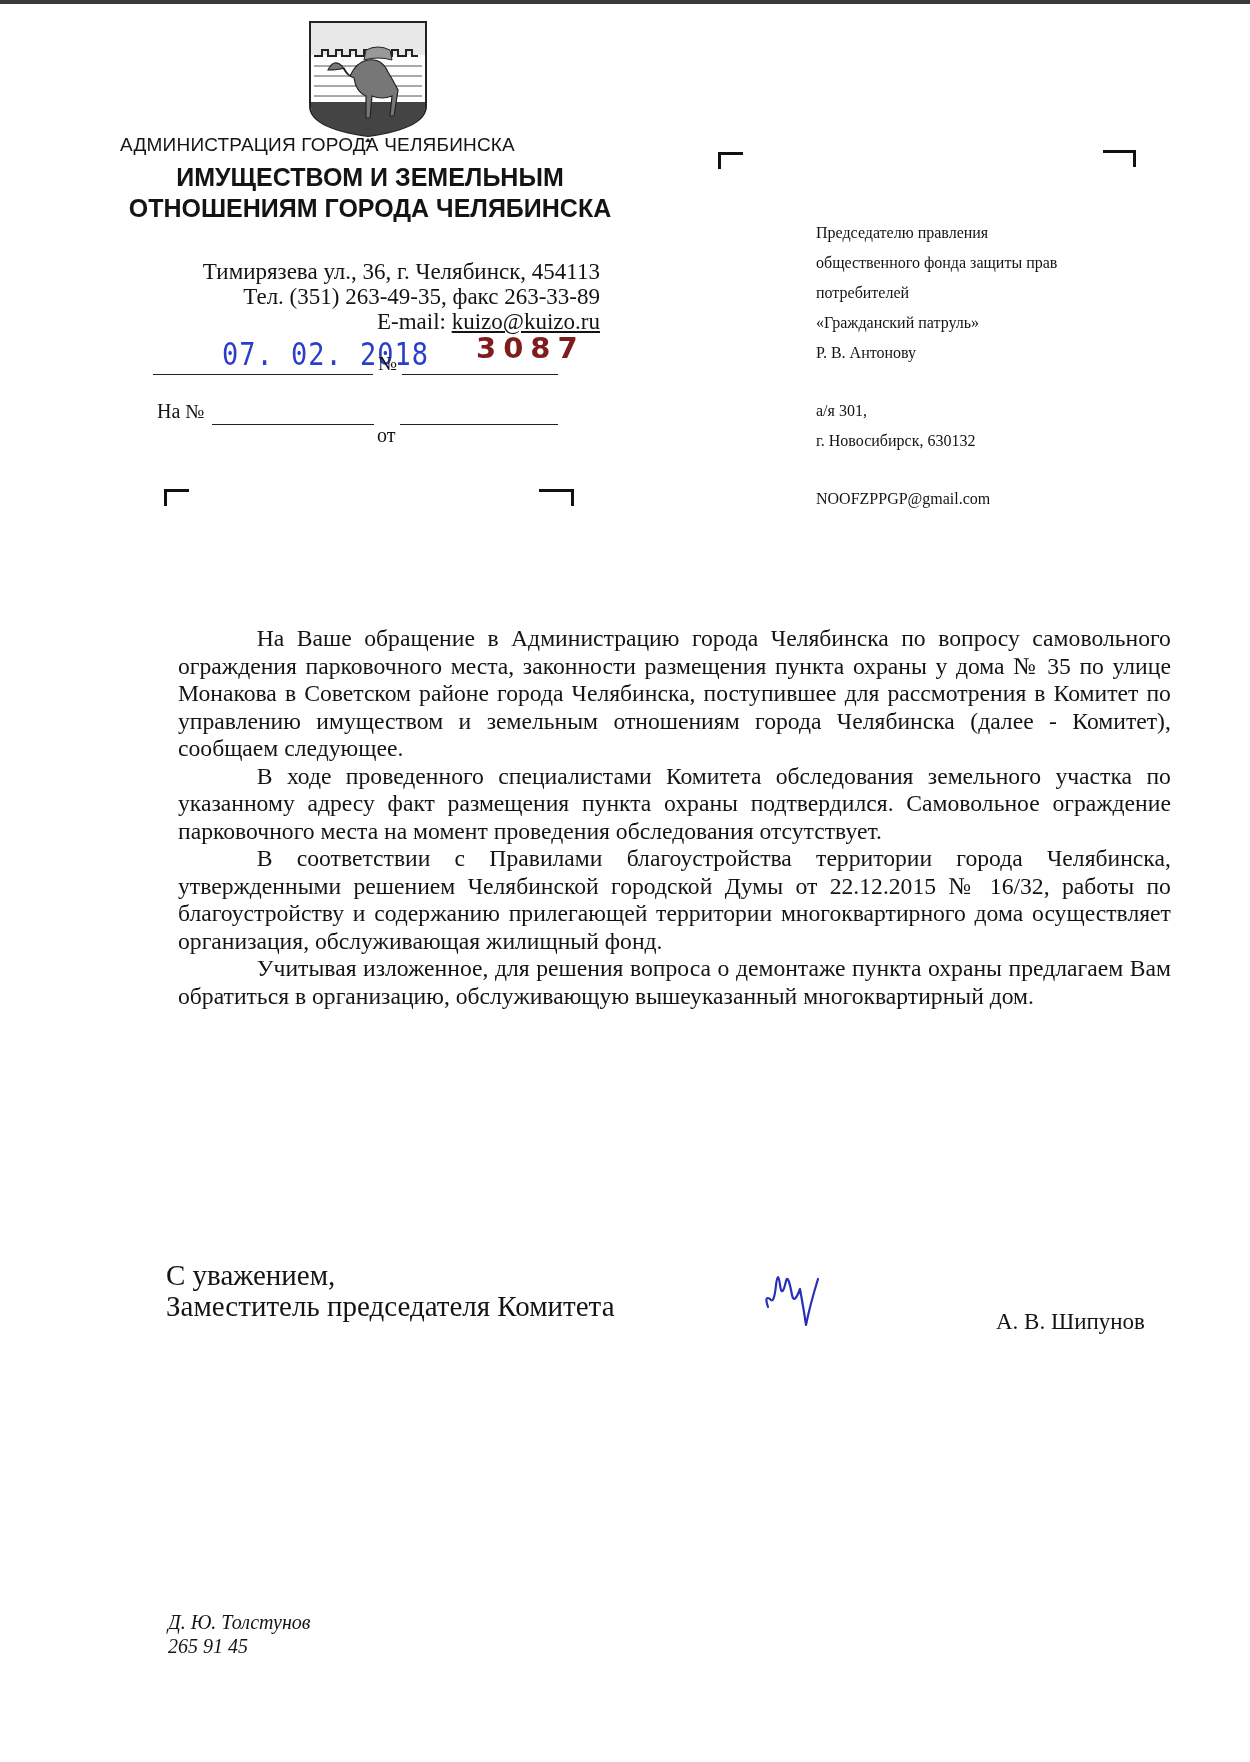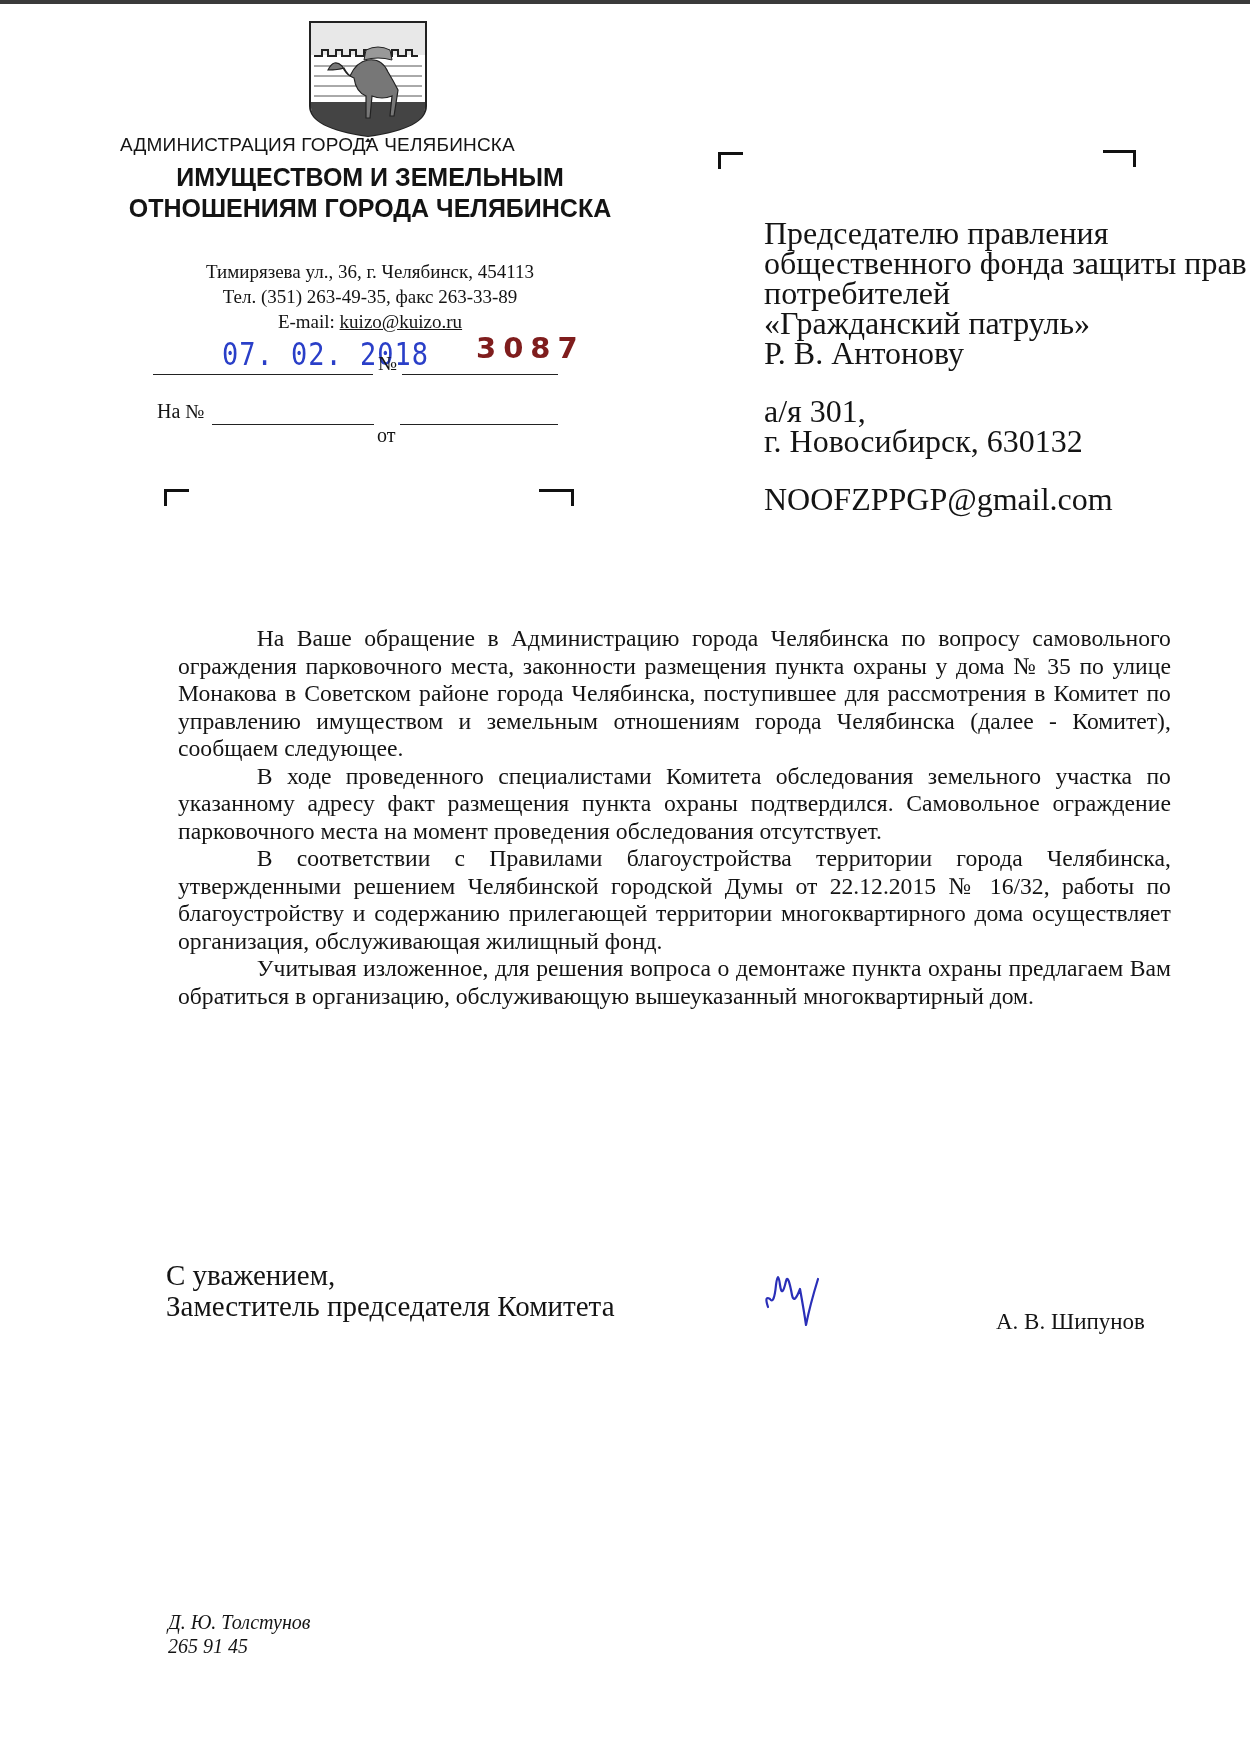--- a/index.html
+++ b/index.html
@@ -6,30 +6,30 @@
     body {
       width: 1250px; height: 1762px; background: #ffffff;
       position: relative; overflow: hidden;
       font-family: "Liberation Serif", serif; color: #141414;
     }
     .topband { position: absolute; left: 0; top: 0; width: 1250px; height: 4px; background: #3a3a3a; }
     .abs { position: absolute; }
     .crest { left: 306px; top: 20px; width: 124px; height: 122px; }
     .hdr-admin { left: 120px; width: 500px; top: 134px; text-align: left; font-family: "Liberation Sans", sans-serif; font-size: 19px; letter-spacing: 0.2px; }
     .hdr-committee { left: 100px; width: 540px; top: 162px; text-align: center; font-family: "Liberation Sans", sans-serif; font-weight: bold; font-size: 25px; line-height: 31px; }
-    .hdr-addr { left: 140px; width: 460px; top: 259px; text-align: center; font-size: 19px; line-height: 25px; }
+    .hdr-addr { left: 140px; width: 460px; top: 259px; text-align: right; font-size: 23px; line-height: 25px; }
     .hdr-addr .email-link { text-decoration: underline; }
     .stamp-date { left: 222px; top: 339px; font-family: "DejaVu Sans Mono", monospace; font-size: 27px; color: #2a3fc8; letter-spacing: 1px; transform: scaleY(1.15); }
     .stamp-num { left: 476px; top: 331px; font-family: "DejaVu Sans", sans-serif; font-weight: bold; font-size: 29px; color: #7f1d1d; letter-spacing: 7px; }
     .reg-line { position: absolute; height: 1px; background: #222; }
     .lbl { font-size: 20px; }
     .corner { position: absolute; width: 22px; height: 14px; border-color: #111; border-style: solid; border-width: 0; }
     .corner.tl { border-top-width: 3px; border-left-width: 3px; }
     .corner.tr { border-top-width: 3px; border-right-width: 3px; }
-    .recipient { left: 764px; top: 218px; font-size: 32px; line-height: 30px; }
+    .recipient { left: 816px; top: 218px; font-size: 16px; line-height: 30px; }
     .rcp-gap { height: 28px; }
     .body-text { left: 178px; top: 625px; width: 1008px; font-size: 24px; line-height: 27.5px; text-align: justify; transform: scaleX(0.985); transform-origin: left top; }
     .body-text p { margin: 0; text-indent: 80px; }
     .closing { left: 166px; top: 1260px; font-size: 29px; line-height: 31px; }
     .signer { left: 996px; top: 1309px; font-size: 23px; }
     .signature { left: 760px; top: 1255px; width: 80px; height: 80px; }
     .executor { left: 168px; top: 1610px; font-size: 20px; line-height: 24px; font-style: italic; }
   </style>
 </head>
 <body>

